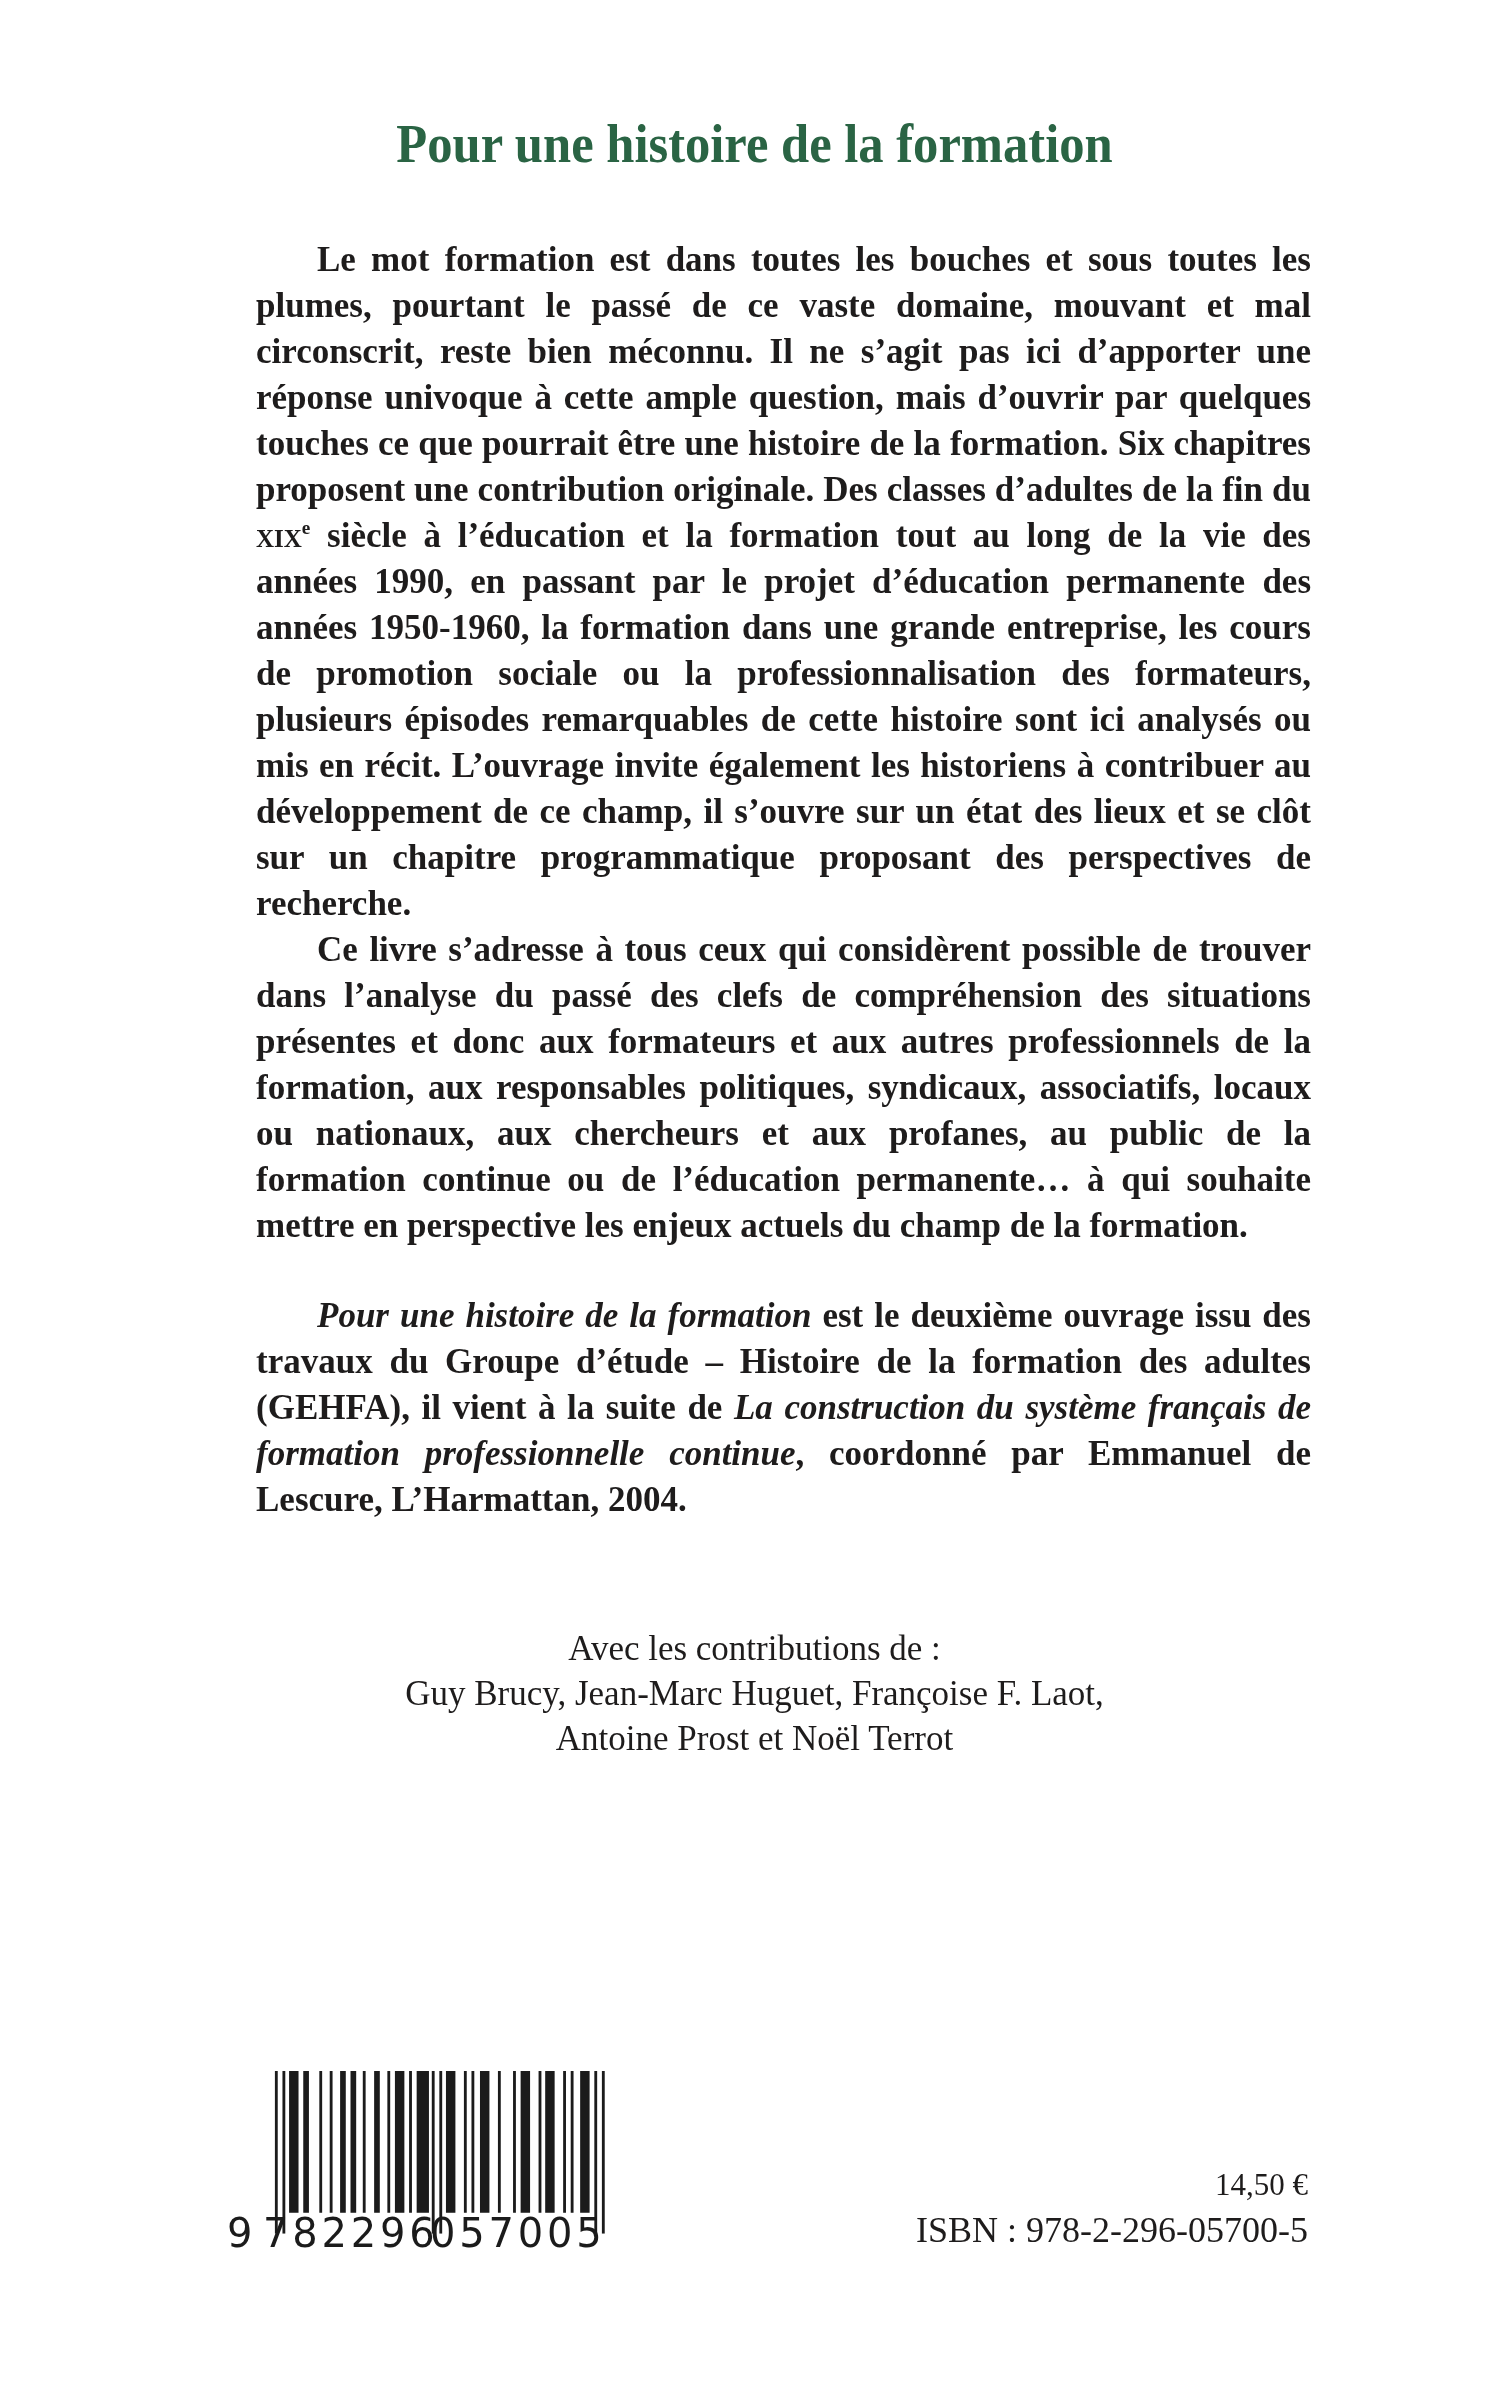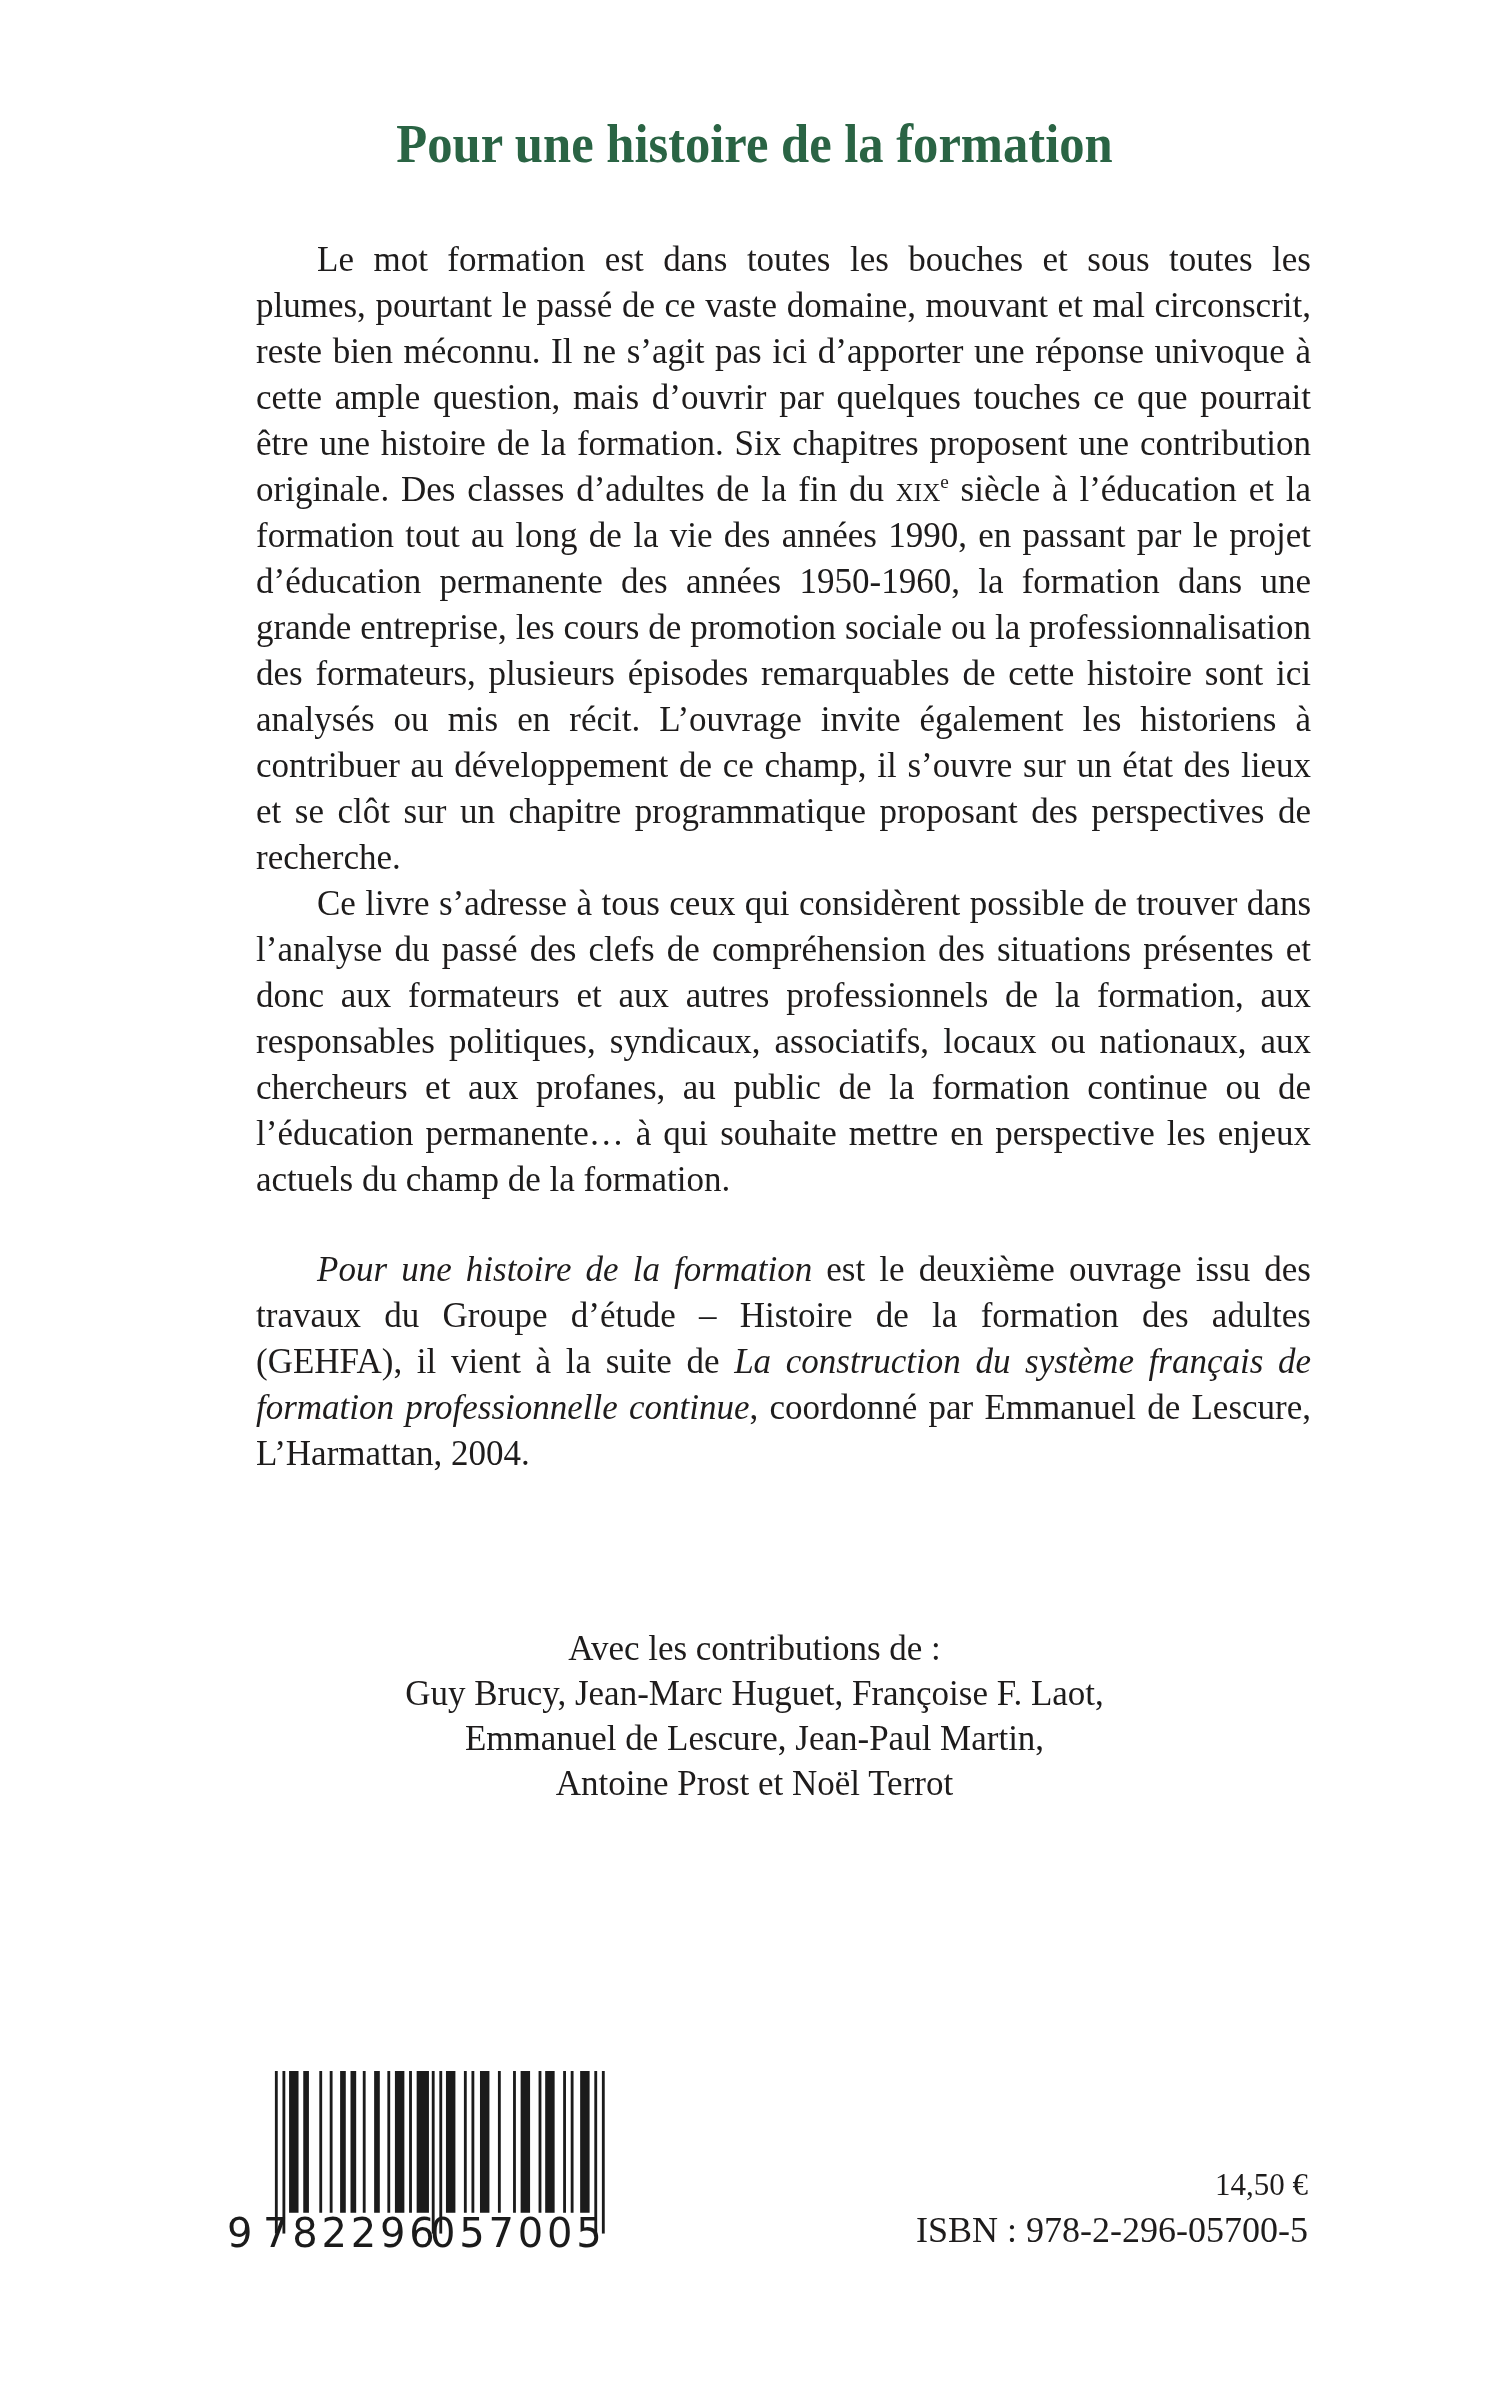--- a/index.html
+++ b/index.html
@@ -4,21 +4,21 @@
 <style>
   html, body { margin: 0; padding: 0; background: #ffffff; }
   body { width: 1509px; height: 2402px; position: relative; overflow: hidden;
          font-family: "Liberation Serif", "DejaVu Serif", serif; color: #1e1c1c; }
   .title { position: absolute; left: 0; width: 1509px; top: 112px; text-align: center;
            font-family: "Liberation Serif", serif; font-weight: bold; font-size: 55px;
            color: #2a6444; letter-spacing: 0px; transform: scaleX(0.92); transform-origin: center; }
   .body-text { position: absolute; left: 256px; width: 1055px; top: 237px;
                font-size: 35px; line-height: 46px; text-align: justify;
                transform: scaleX(1); }
-  .body-text p { margin: 0; text-indent: 61px; }
+  .body-text p { margin: 0; text-indent: 61px; font-weight: bold; }
   .body-text p.gap { margin-top: 44px; }
   .sup { font-size: 0.55em; vertical-align: super; line-height: 0; }
   .sc { font-variant: small-caps; text-transform: lowercase; }
   .contribs { position: absolute; left: 0; width: 1509px; top: 1626px; text-align: center;
               font-size: 35px; line-height: 45px; }
   .contribs .names { }
   .barcode { position: absolute; left: 248px; top: 2071px; width: 360px; height: 172px; }
   .price { position: absolute; right: 201px; top: 2167px; font-size: 31px; text-align: center; }
   .isbn { position: absolute; right: 201px; top: 2209px; font-size: 36px; text-align: right; }
 </style>
@@ -29,21 +29,20 @@
 
 <div class="body-text">
   <p><span>Le mot formation est dans toutes les bouches et sous toutes les plumes, pourtant le passé de ce vaste domaine, mouvant et mal circonscrit, reste bien méconnu. Il ne s’agit pas ici d’apporter une réponse univoque à cette ample question, mais d’ouvrir par quelques touches ce que pourrait être une histoire de la formation. Six chapitres proposent une contribution originale. Des classes d’adultes de la fin du </span><span class="sc">xix</span><span class="sup">e</span><span> siècle à l’éducation et la formation tout au long de la vie des années 1990, en passant par le projet d’éducation permanente des années 1950-1960, la formation dans une grande entreprise, les cours de promotion sociale ou la professionnalisation des formateurs, plusieurs épisodes remarquables de cette histoire sont ici analysés ou mis en récit. L’ouvrage invite également les historiens à contribuer au développement de ce champ, il s’ouvre sur un état des lieux et se clôt sur un chapitre programmatique proposant des perspectives de recherche.</span></p>
   <p>Ce livre s’adresse à tous ceux qui considèrent possible de trouver dans l’analyse du passé des clefs de compréhension des situations présentes et donc aux formateurs et aux autres professionnels de la formation, aux responsables politiques, syndicaux, associatifs, locaux ou nationaux, aux chercheurs et aux profanes, au public de la formation continue ou de l’éducation permanente… à qui souhaite mettre en perspective les enjeux actuels du champ de la formation.</p>
   <p class="gap"><i>Pour une histoire de la formation</i><span> est le deuxième ouvrage issu des travaux du Groupe d’étude – Histoire de la formation des adultes (GEHFA), il vient à la suite de </span><i>La construction du système français de formation professionnelle continue</i><span>, coordonné par Emmanuel de Lescure, L’Harmattan, 2004.</span></p>
 </div>
 
 <div class="contribs">
   <div>Avec les contributions de :</div>
   <div class="names">Guy Brucy, Jean-Marc Huguet, Françoise F. Laot,</div>
-  <div class="names">Emmanuel de Lescure, Jean-Paul Martin,</div>
   <div class="names">Antoine Prost et Noël Terrot</div>
 </div>
 
 <svg class="barcode" viewBox="0 0 380 182" xmlns="http://www.w3.org/2000/svg">
   <g fill="#1b1b1b">
     <rect x="28" y="0" width="3" height="172"></rect>
       <rect x="36" y="0" width="3" height="172"></rect>
     <rect x="43" y="0" width="10" height="150"></rect>
       <rect x="58" y="0" width="6" height="150"></rect>
     <rect x="75" y="0" width="3" height="150"></rect>

